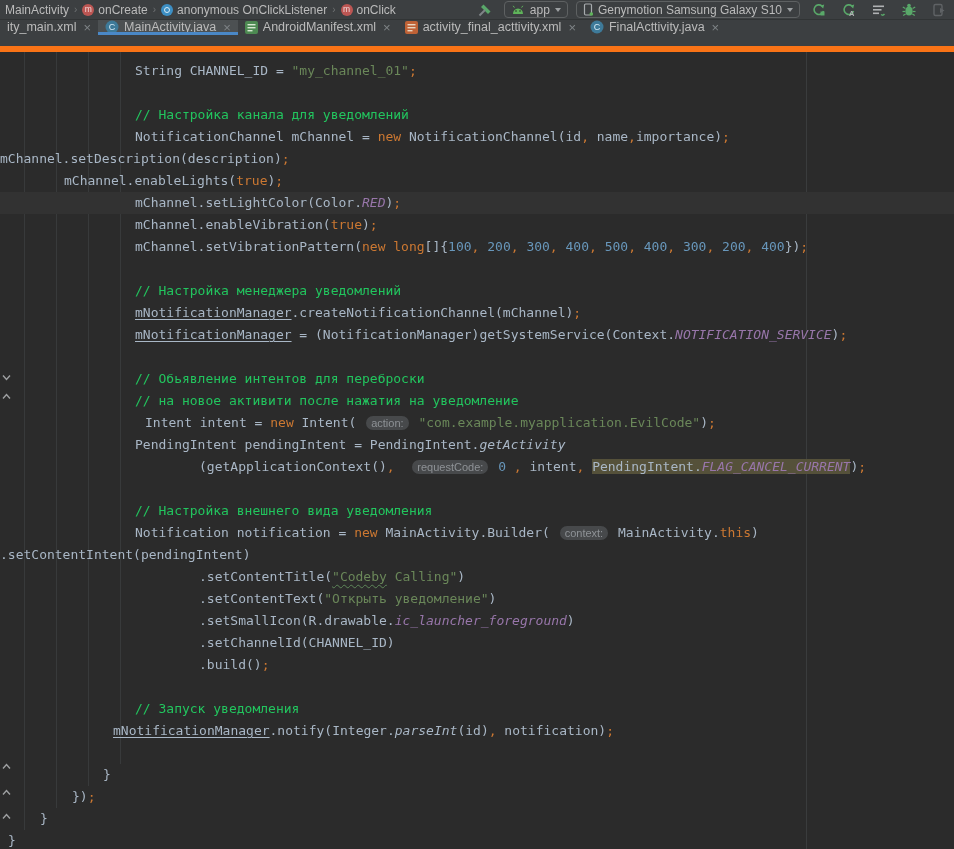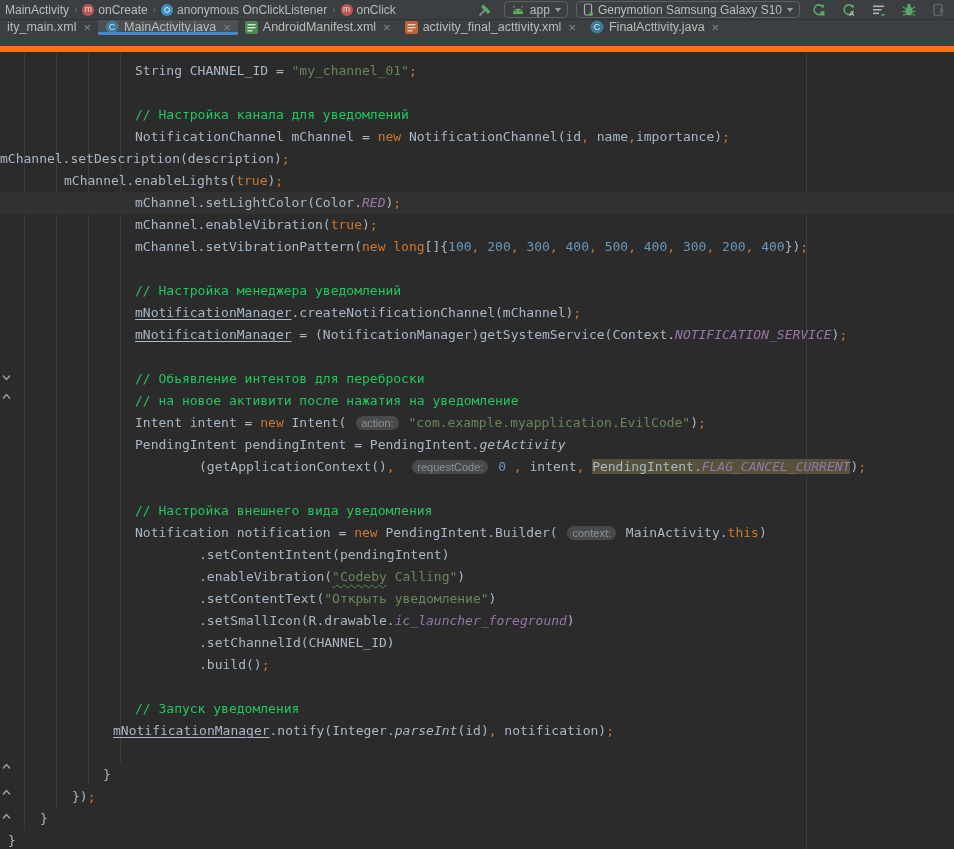--- a/index.html
+++ b/index.html
@@ -243,28 +243,28 @@
         <div class="code-line caret-row" style="padding-left: 135px;"><span class="tk-p">mChannel.setLightColor(Color.</span><span class="tk-q">RED</span><span class="tk-p">)</span><span class="tk-k">;</span></div>
         <div class="code-line" style="padding-left: 135px;"><span class="tk-p">mChannel.enableVibration(</span><span class="tk-k">true</span><span class="tk-p">)</span><span class="tk-k">;</span></div>
         <div class="code-line" style="padding-left: 135px;"><span class="tk-p">mChannel.setVibrationPattern(</span><span class="tk-k">new </span><span class="tk-k">long</span><span class="tk-p">[]{</span><span class="tk-n">100</span><span class="tk-k">,</span><span class="tk-p"> </span><span class="tk-n">200</span><span class="tk-k">,</span><span class="tk-p"> </span><span class="tk-n">300</span><span class="tk-k">,</span><span class="tk-p"> </span><span class="tk-n">400</span><span class="tk-k">,</span><span class="tk-p"> </span><span class="tk-n">500</span><span class="tk-k">,</span><span class="tk-p"> </span><span class="tk-n">400</span><span class="tk-k">,</span><span class="tk-p"> </span><span class="tk-n">300</span><span class="tk-k">,</span><span class="tk-p"> </span><span class="tk-n">200</span><span class="tk-k">,</span><span class="tk-p"> </span><span class="tk-n">400</span><span class="tk-p">})</span><span class="tk-k">;</span></div>
         <div class="code-line" style="padding-left: 135px;"></div>
         <div class="code-line" style="padding-left: 135px;"><span class="tk-c">// Настройка менеджера уведомлений</span></div>
         <div class="code-line" style="padding-left: 135px;"><span class="tk-f">mNotificationManager</span><span class="tk-p">.createNotificationChannel(mChannel)</span><span class="tk-k">;</span></div>
         <div class="code-line" style="padding-left: 135px;"><span class="tk-f">mNotificationManager</span><span class="tk-p"> = (NotificationManager)getSystemService(Context.</span><span class="tk-q">NOTIFICATION_SERVICE</span><span class="tk-p">)</span><span class="tk-k">;</span></div>
         <div class="code-line" style="padding-left: 135px;"></div>
         <div class="code-line" style="padding-left: 135px;"><span class="tk-c">// Обьявление интентов для переброски</span></div>
         <div class="code-line" style="padding-left: 135px;"><span class="tk-c">// на новое активити после нажатия на уведомление</span></div>
-        <div class="code-line" style="padding-left: 135px;"><span class="tk-p">Intent intent = </span><span class="tk-k">new</span><span class="tk-p"> Intent( </span><span class="tk-h">action:</span><span class="tk-p"> </span><span class="tk-s">"com.example.myapplication.EvilCode"</span><span class="tk-p">)</span><span class="tk-k">;</span></div>
+        <div class="code-line" style="padding-left: 135px; margin-left: 10px;"><span class="tk-p">Intent intent = </span><span class="tk-k">new</span><span class="tk-p"> Intent( </span><span class="tk-h">action:</span><span class="tk-p"> </span><span class="tk-s">"com.example.myapplication.EvilCode"</span><span class="tk-p">)</span><span class="tk-k">;</span></div>
         <div class="code-line" style="padding-left: 135px;"><span class="tk-p">PendingIntent pendingIntent = PendingIntent.</span><span class="tk-m">getActivity</span></div>
         <div class="code-line" style="padding-left: 199px;"><span class="tk-p">(getApplicationContext()</span><span class="tk-k">,</span><span class="tk-p">  </span><span class="tk-h">requestCode:</span><span class="tk-p"> </span><span class="tk-n">0</span><span class="tk-p"> </span><span class="tk-k">,</span><span class="tk-p"> intent</span><span class="tk-k">,</span><span class="tk-p"> </span><span class="tk-p hl">PendingIntent.</span><span class="tk-q hl">FLAG_CANCEL_CURRENT</span><span class="tk-p">)</span><span class="tk-k">;</span></div>
         <div class="code-line" style="padding-left: 135px;"></div>
         <div class="code-line" style="padding-left: 135px;"><span class="tk-c">// Настройка внешнего вида уведомления</span></div>
-        <div class="code-line" style="padding-left: 135px;"><span class="tk-p">Notification notification = </span><span class="tk-k">new</span><span class="tk-p"> PendingIntent.Builder( </span><span class="tk-h">context:</span><span class="tk-p"> MainActivity.</span><span class="tk-k">this</span><span class="tk-p">)</span></div>
-        <div class="code-line" style="padding-left: 199px;"><span class="tk-p">.setContentIntent(pendingIntent)</span></div>
-        <div class="code-line" style="padding-left: 199px;"><span class="tk-p">.enableVibration(</span><span class="tk-s wavy">"Codeby</span><span class="tk-s"> Calling"</span><span class="tk-p">)</span></div>
+        <div class="code-line" style="padding-left: 135px;"><span class="tk-p">Notification notification = </span><span class="tk-k">new</span><span class="tk-p"> MainActivity.Builder( </span><span class="tk-h">context:</span><span class="tk-p"> MainActivity.</span><span class="tk-k">this</span><span class="tk-p">)</span></div>
+        <div class="code-line" style=""><span class="tk-p">.setContentIntent(pendingIntent)</span></div>
+        <div class="code-line" style="padding-left: 199px;"><span class="tk-p">.setContentTitle(</span><span class="tk-s wavy">"Codeby</span><span class="tk-s"> Calling"</span><span class="tk-p">)</span></div>
         <div class="code-line" style="padding-left: 199px;"><span class="tk-p">.setContentText(</span><span class="tk-s">"Открыть уведомление"</span><span class="tk-p">)</span></div>
         <div class="code-line" style="padding-left: 199px;"><span class="tk-p">.setSmallIcon(R.drawable.</span><span class="tk-q">ic_launcher_foreground</span><span class="tk-p">)</span></div>
         <div class="code-line" style="padding-left: 199px;"><span class="tk-p">.setChannelId(CHANNEL_ID)</span></div>
         <div class="code-line" style="padding-left: 199px;"><span class="tk-p">.build()</span><span class="tk-k">;</span></div>
         <div class="code-line" style="padding-left: 135px;"></div>
         <div class="code-line" style="padding-left: 135px;"><span class="tk-c">// Запуск уведомления</span></div>
         <div class="code-line" style="padding-left: 113px;"><span class="tk-f">mNotificationManager</span><span class="tk-p">.notify(Integer.</span><span class="tk-m">parseInt</span><span class="tk-p">(id)</span><span class="tk-k">,</span><span class="tk-p"> notification)</span><span class="tk-k">;</span></div>
         <div class="code-line" style="padding-left: 135px;"></div>
         <div class="code-line" style="padding-left: 103px;"><span class="tk-p">}</span></div>
         <div class="code-line" style="padding-left: 72px;"><span class="tk-p">})</span><span class="tk-k">;</span></div>

